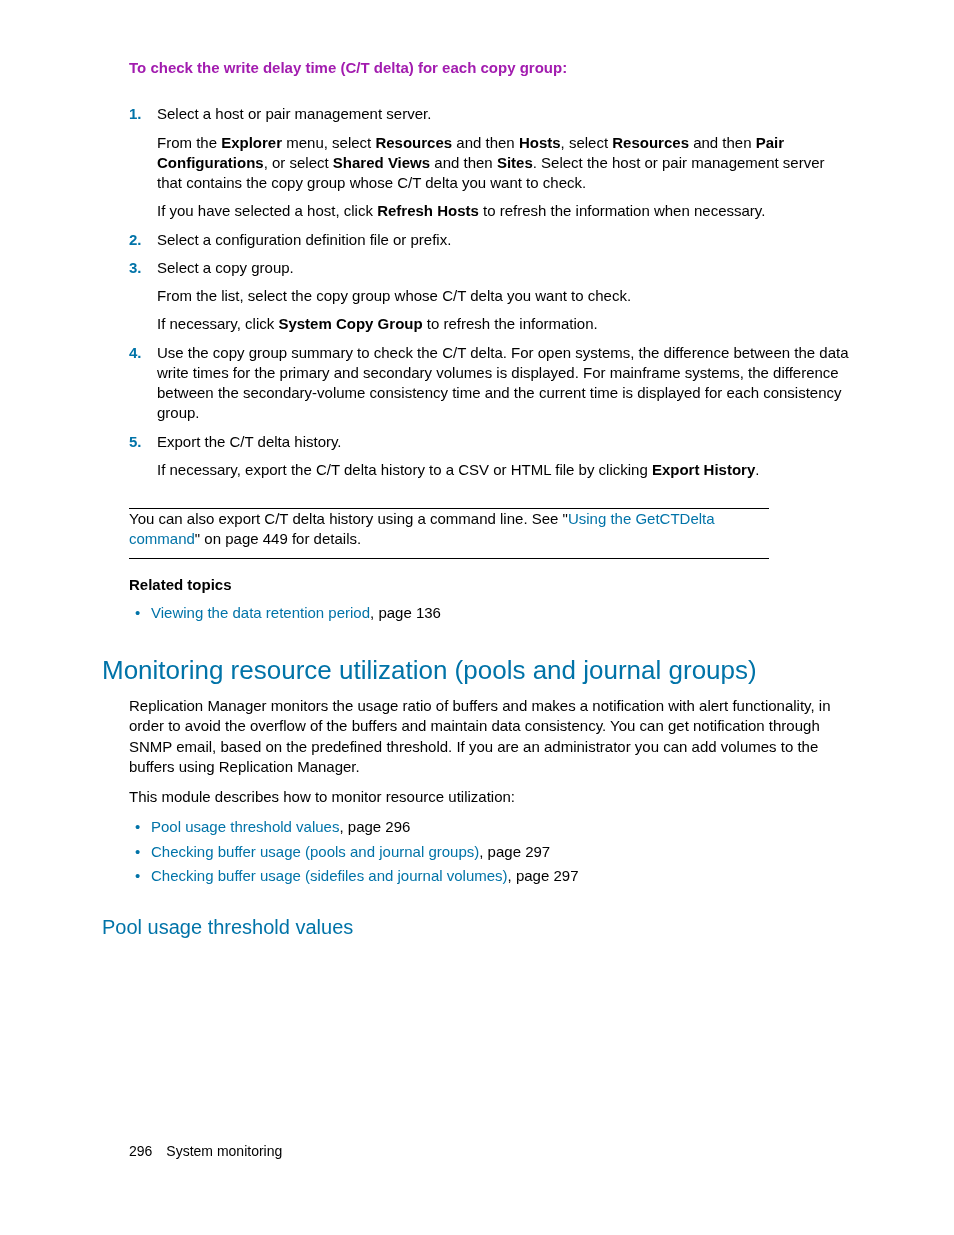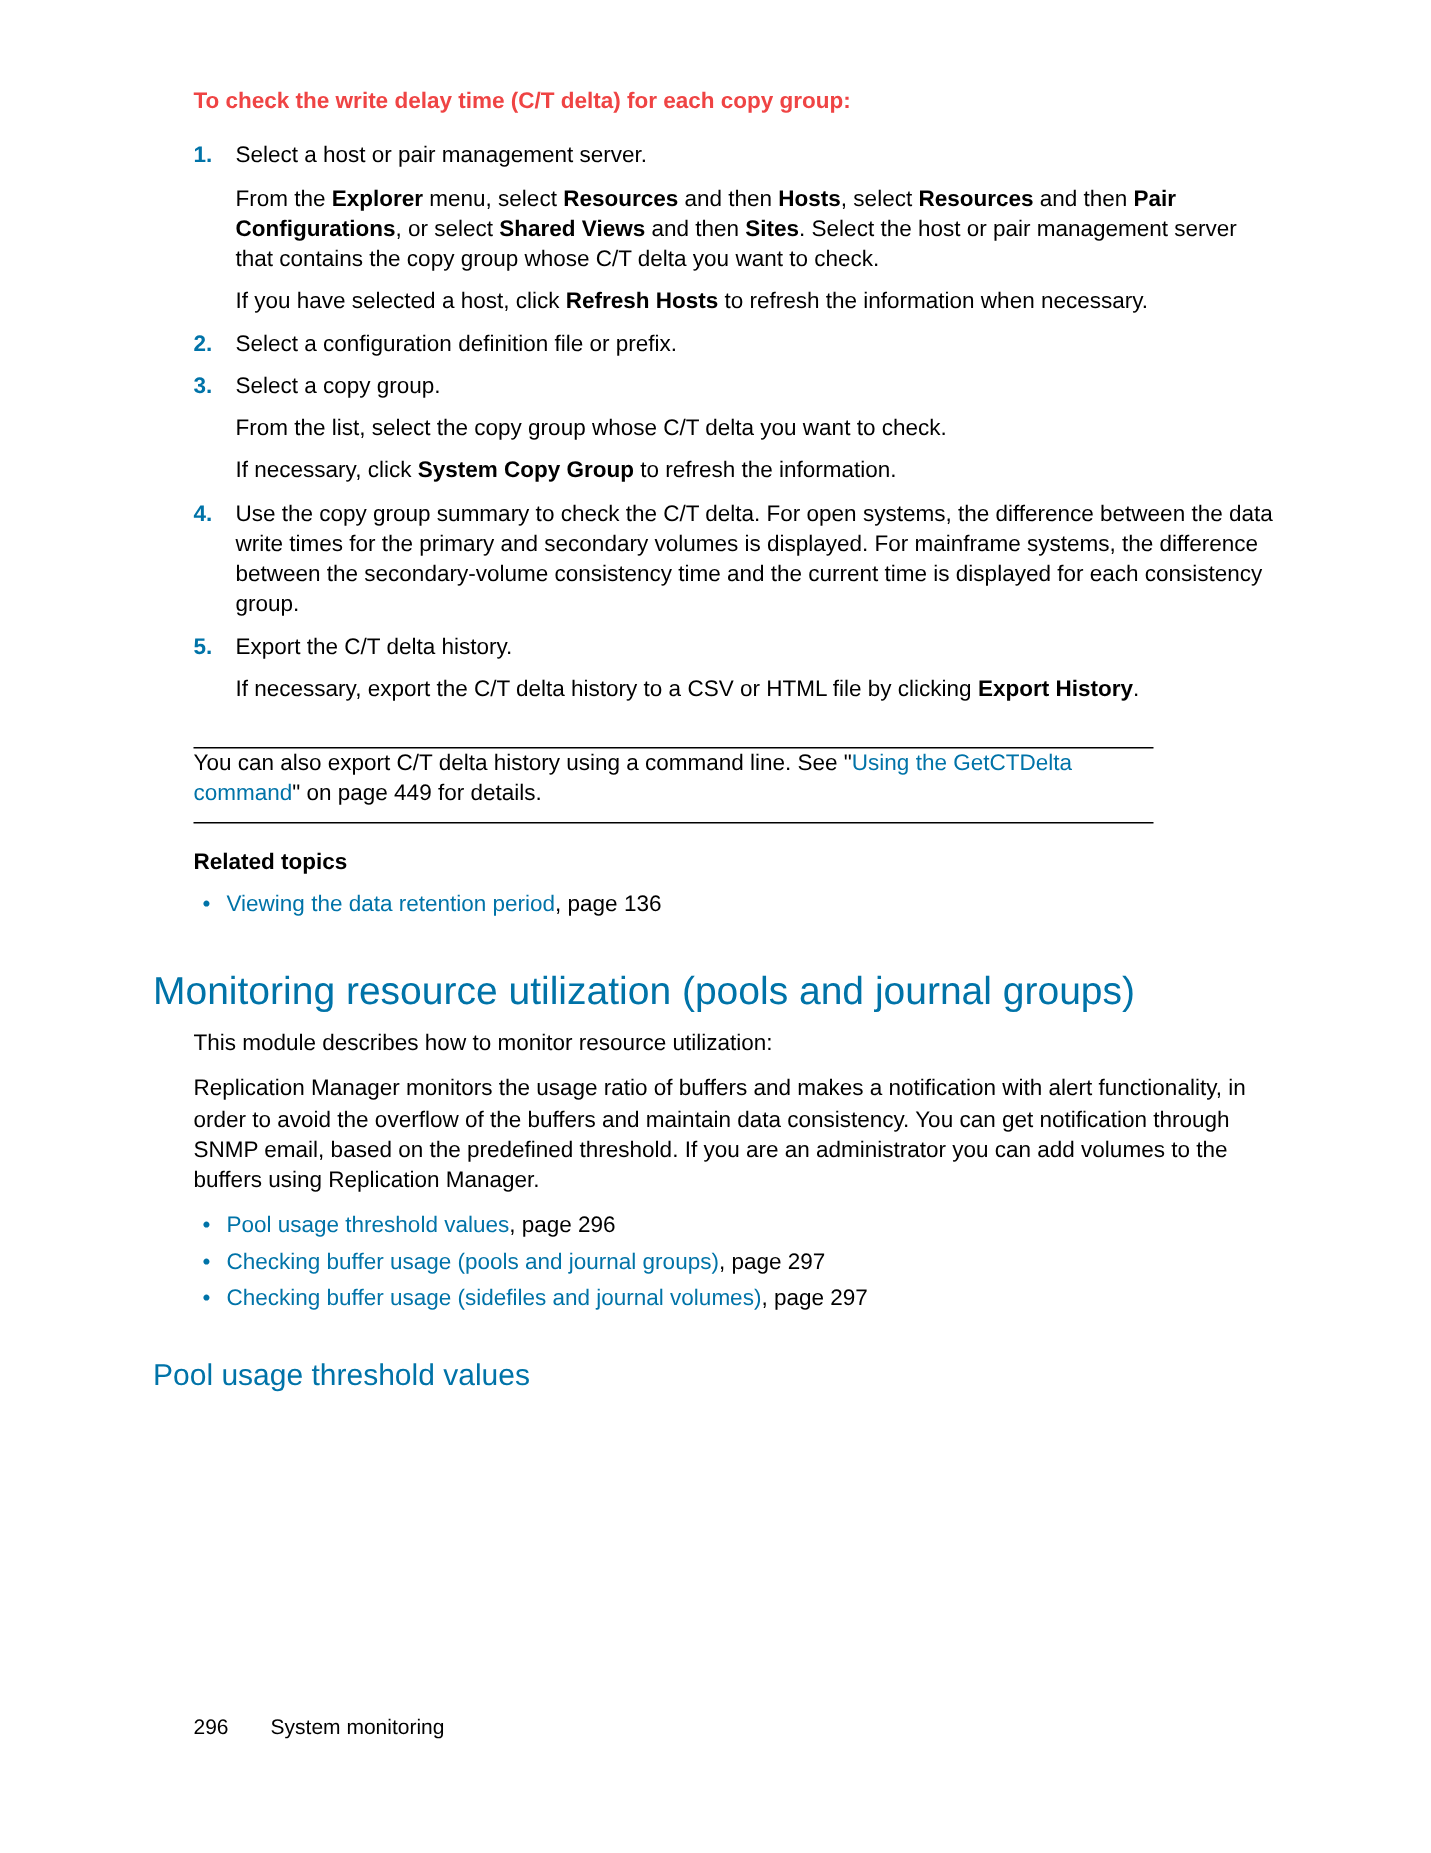--- a/index.html
+++ b/index.html
@@ -15,23 +15,23 @@
     line-height: 1.35;
   }
   .page {
     padding: 58px 102px 0 102px;
   }
   .content-indent {
     margin-left: 27px;
   }
   .section-heading-bold {
     font-weight: bold;
-    color: #ef4444;
+    color: #a21caf;
     font-size: 15px;
-    margin-bottom: 16px;
+    margin-bottom: 26px;
   }
   ol.steps {
     list-style: none;
     padding: 0;
     margin: 0;
   }
   ol.steps > li {
     position: relative;
     padding-left: 28px;
     margin-bottom: 8px;
@@ -108,21 +108,21 @@
     font-size: 20px;
     margin: 28px 0 8px -27px;
   }
   p.body { margin: 0 0 10px 0; }
   .footer {
     position: absolute;
     bottom: 74px;
     left: 129px;
     font-size: 14px;
   }
-  .pagenum { margin-right: 28px; }
+  .pagenum { margin-right: 14px; }
 </style>
 </head>
 <body>
 
 <div class="page">
   <div class="content-indent">
 
     <div class="section-heading-bold">To check the write delay time (C/T delta) for each copy group:</div>
 
     <ol class="steps" id="steps">
@@ -160,22 +160,22 @@
       </div>
       <hr class="note-hr">
     </div>
 
     <div class="related-heading">Related topics</div>
     <ul class="bullets" id="related">
         <li><span class="link">Viewing the data retention period</span>, page 136</li>
       </ul>
 
     <h2 class="main-heading">Monitoring resource utilization (pools and journal groups)</h2>
+    <p class="body">Replication Manager monitors the usage ratio of buffers and makes a notification with alert functionality, in order to avoid the overflow of the buffers and maintain data consistency. You can get notification through SNMP email, based on the predefined threshold. If you are an administrator you can add volumes to the buffers using Replication Manager.</p>
     <p class="body">This module describes how to monitor resource utilization:</p>
-    <p class="body">Replication Manager monitors the usage ratio of buffers and makes a notification with alert functionality, in order to avoid the overflow of the buffers and maintain data consistency. You can get notification through SNMP email, based on the predefined threshold. If you are an administrator you can add volumes to the buffers using Replication Manager.</p>
     <ul class="bullets" id="toc">
         <li><span class="link">Pool usage threshold values</span>, page 296</li>
         <li><span class="link">Checking buffer usage (pools and journal groups)</span>, page 297</li>
         <li><span class="link">Checking buffer usage (sidefiles and journal volumes)</span>, page 297</li>
       </ul>
 
     <h3 class="sub-heading">Pool usage threshold values</h3>
 
   </div>
 </div>

